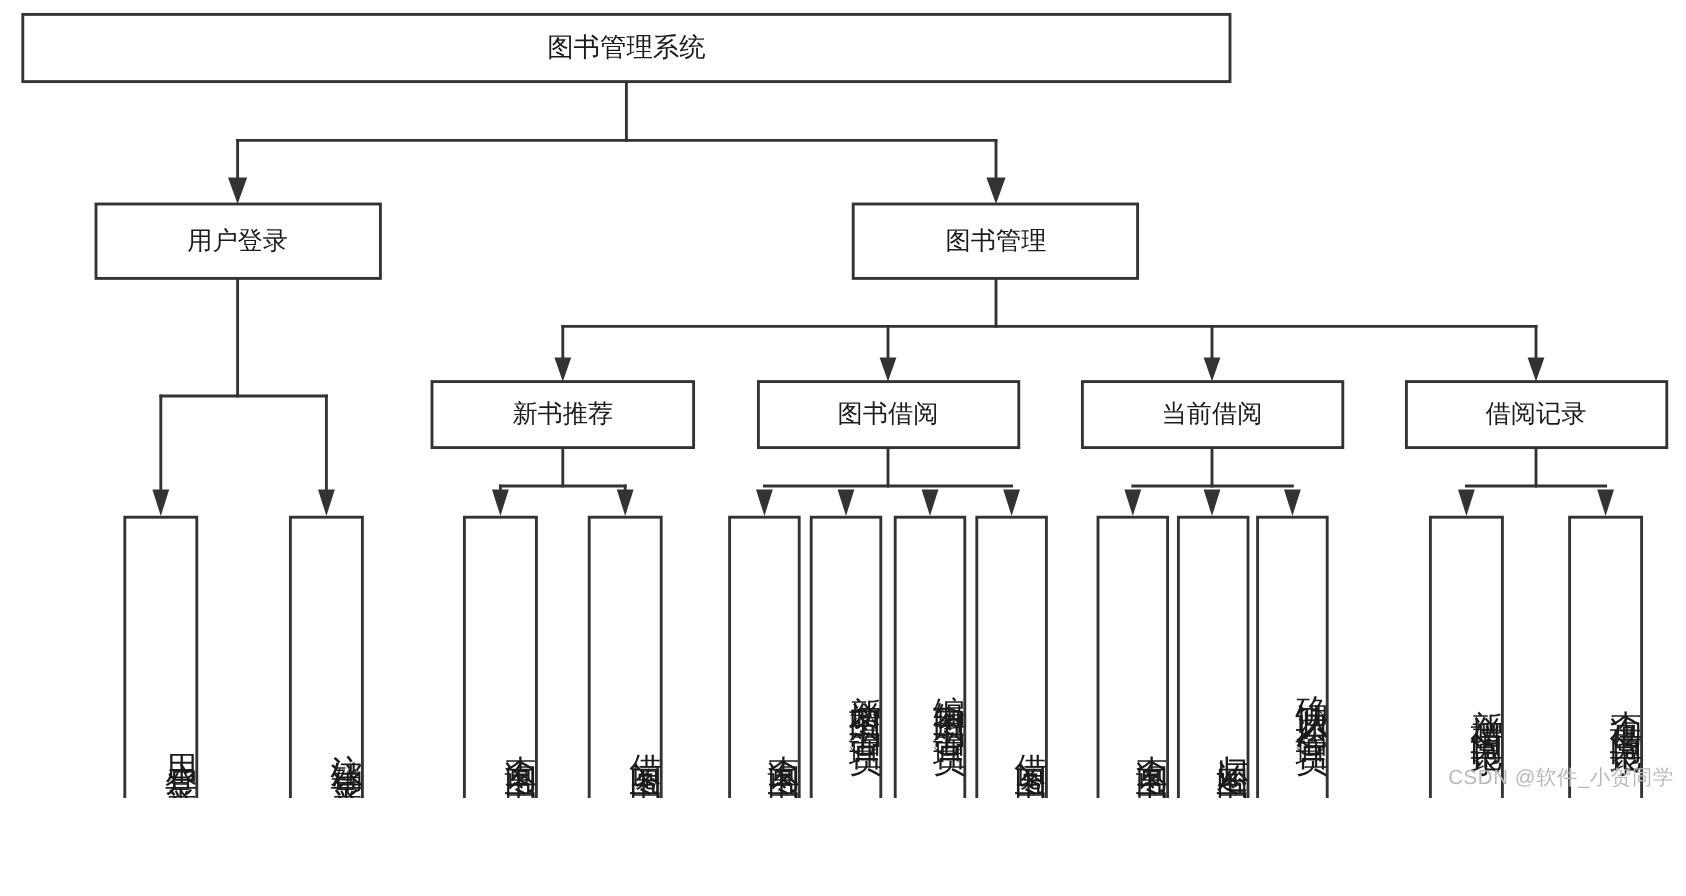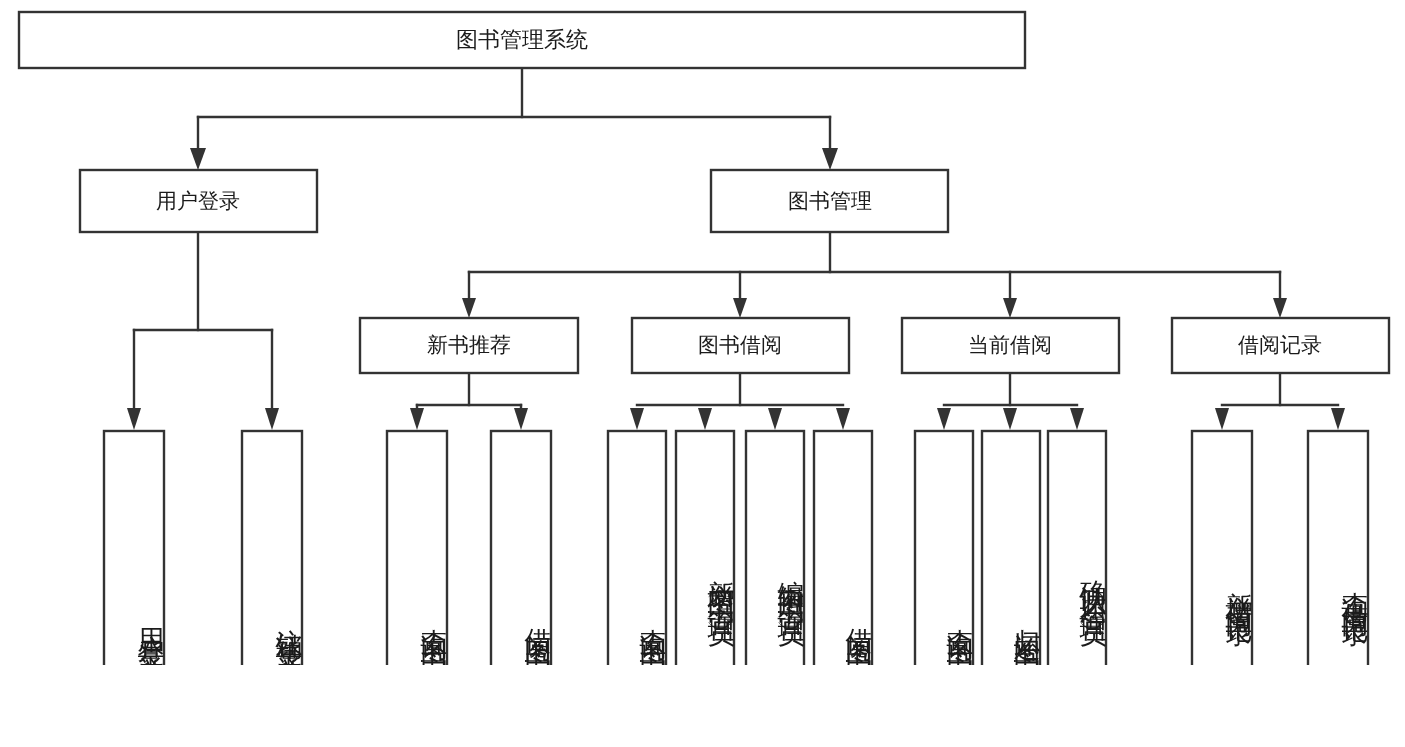--- a/index.html
+++ b/index.html
@@ -213,14 +213,15 @@
   <div class="leaf-label" style="left:746px; top:440px; width:58px; height:290px;">编辑图书（管理员）</div>
   <div class="leaf-label" style="left:814px; top:509px; width:58px; height:220px;">借阅图书</div>
 
   <div class="leaf-label" style="left:915px; top:509px; width:58px; height:220px;">查询图书</div>
   <div class="leaf-label" style="left:982px; top:509px; width:58px; height:220px;">归还图书</div>
   <div class="leaf-label" style="left:1048px; top:440px; width:58px; height:290px;">确认归还（管理员）</div>
 
   <div class="leaf-label" style="left:1192px; top:445px; width:60px; height:285px;">新增借阅记录</div>
   <div class="leaf-label" style="left:1308px; top:445px; width:60px; height:285px;">查询借阅记录</div>
 
+  <div class="watermark">CSDN @软件_小贺同学</div>
 
 </div>
 
 </body></html>

